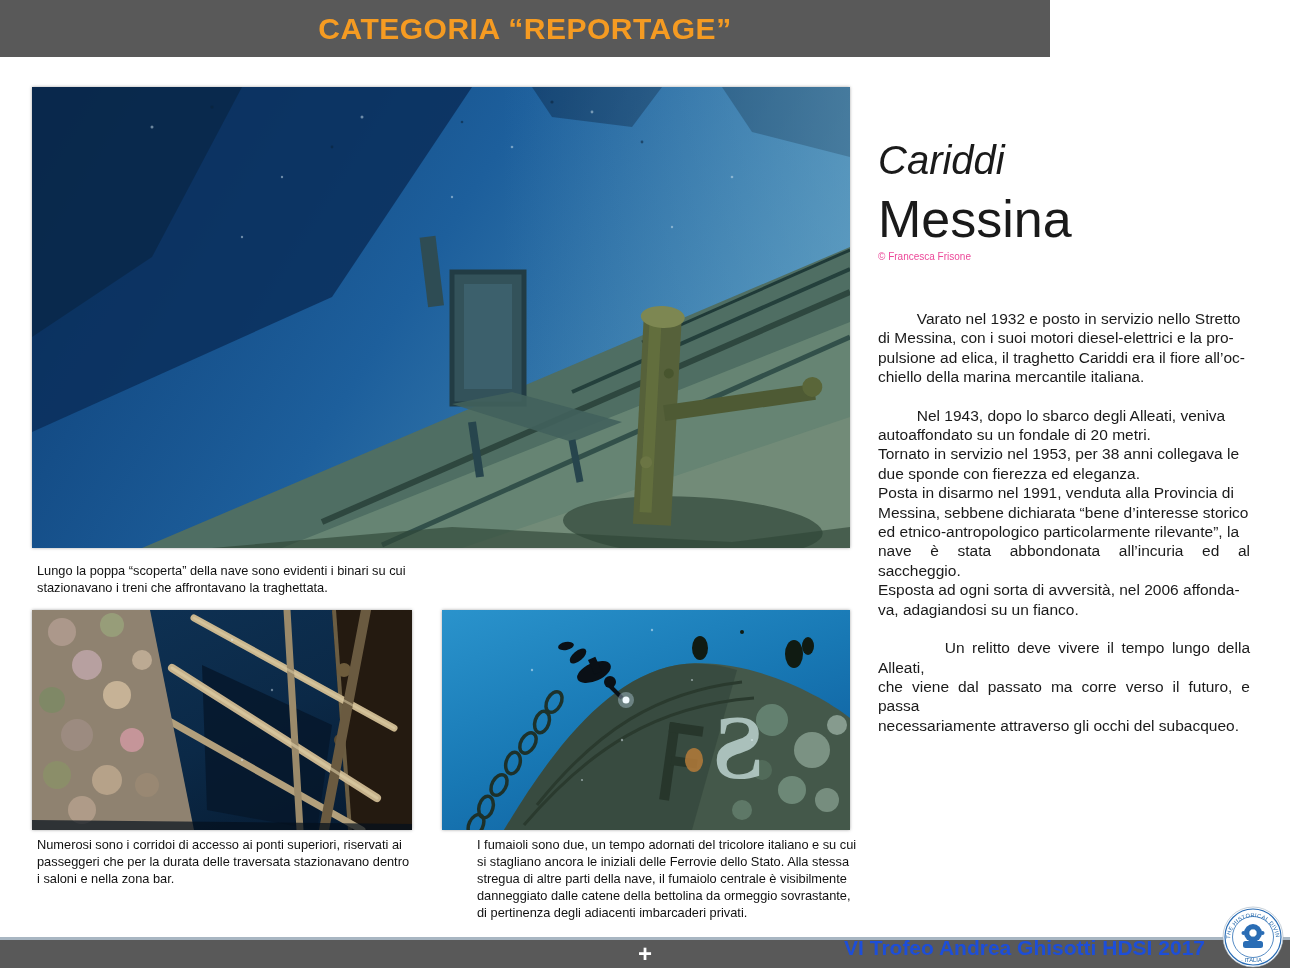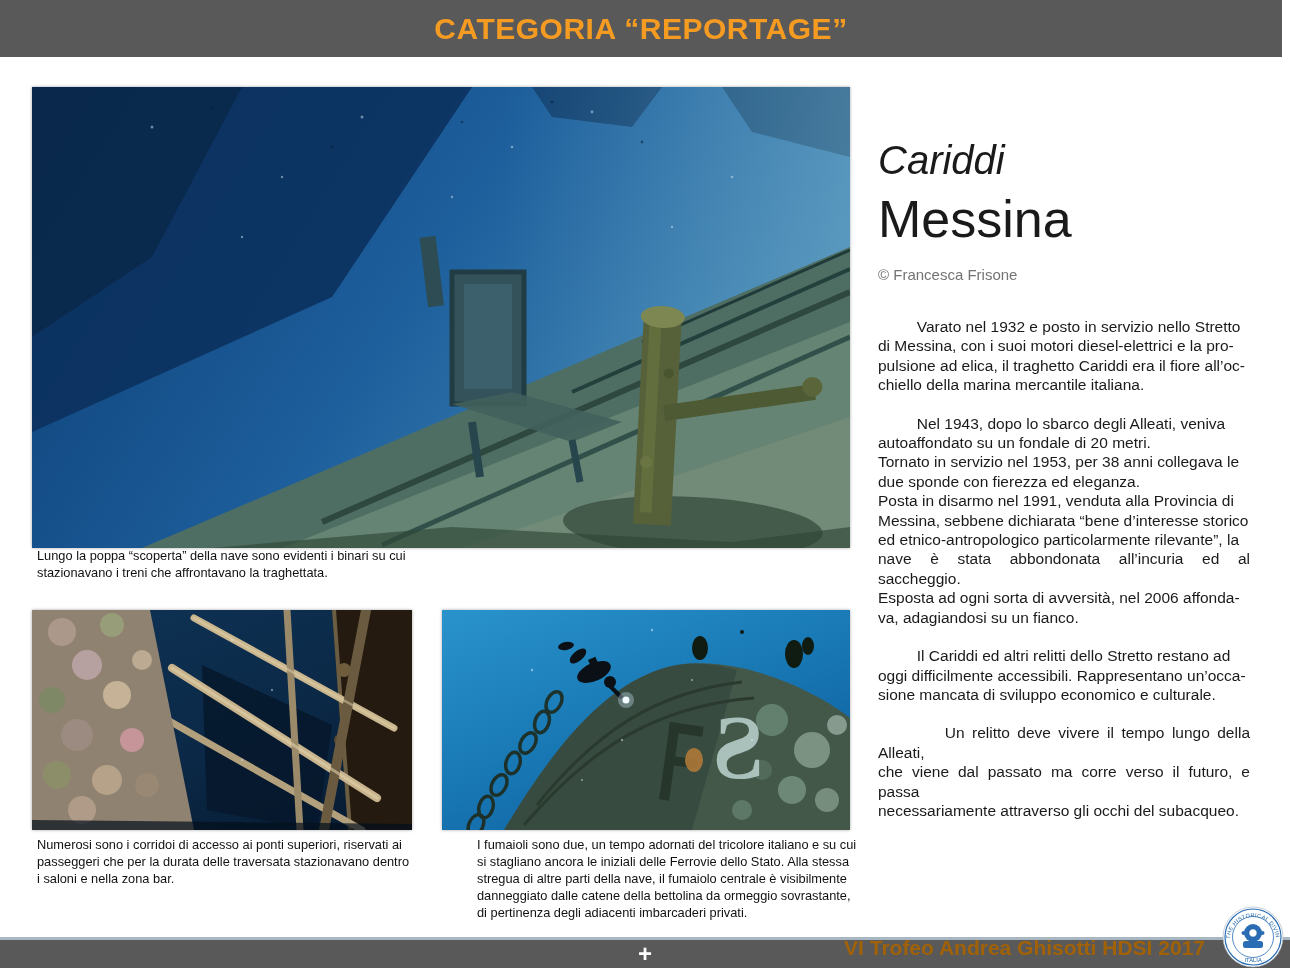--- a/index.html
+++ b/index.html
@@ -1,48 +1,48 @@
 <!DOCTYPE html>
 <html lang="it"><head>
 <meta charset="utf-8">
 <style>
   html,body{margin:0;padding:0;background:#ffffff;}
   .page{position:relative;width:1290px;height:968px;background:#ffffff;overflow:hidden;
         font-family:"Liberation Sans",sans-serif;color:#1a1a1a;}
 
   
-  .topbar{position:absolute;left:0;top:0;width:1282px;height:57px;background:#595959;
+  .topbar{position:absolute;left:0;top:0;width:1050px;height:57px;background:#595959;
           display:flex;align-items:center;justify-content:center;}
   .topbar .title{color:#F59B22;font-size:30px;font-weight:bold;letter-spacing:.5px;}
   .footline{position:absolute;left:0;top:937px;width:1290px;height:3px;background:#a8b6c2;}
   .botbar{position:absolute;left:0;top:940px;width:1290px;height:28px;background:#595959;}
   .plus{position:absolute;left:0;top:940px;width:1290px;height:28px;display:flex;
         align-items:center;justify-content:center;color:#ffffff;font-size:24px;font-weight:bold;}
   .event{position:absolute;right:85px;top:941px;height:14px;display:flex;align-items:center;
-         color:#a16207;font-size:21px;font-weight:bold;}
+         color:#1d4ed8;font-size:21px;font-weight:bold;}
 
   
   .photo{position:absolute;overflow:hidden;box-shadow:0 0 3px rgba(0,0,0,.35);background:#12365e;}
   .photo svg{display:block;width:100%;height:100%;}
   #photo-main{left:32px;top:87px;width:818px;height:461px;}
   #photo-corridor{left:32px;top:610px;width:380px;height:220px;}
   #photo-funnels{left:442px;top:610px;width:408px;height:220px;}
 
   .caption{position:absolute;font-size:12.8px;line-height:17px;color:#111;white-space:pre-wrap;}
-  #cap-main{left:37px;top:547px;width:560px;}
+  #cap-main{left:37px;top:562px;width:560px;}
   #cap-corridor{left:37px;top:836px;width:405px;}
   #cap-funnels{left:477px;top:836px;width:408px;}
 
   
   .art-head{position:absolute;left:878px;top:136px;width:368px;text-align:left;}
   .art-title{font-size:40px;font-style:italic;line-height:1.2;}
   .art-loc{font-size:52px;line-height:1.2;margin-top:4px;}
-  .art-credit{font-size:15px;margin-top:16px;color:#737373;}
+  .art-credit{font-size:10px;margin-top:1px;color:#ec4899;}
   .art-body{position:absolute;left:878px;top:306px;width:372px;}
-  .art-body p{margin:11px 0 19px 0;font-size:15.5px;line-height:19.4px;white-space:pre-wrap;
+  .art-body p{margin:3px 0 19px 0;font-size:15.5px;line-height:19.4px;white-space:pre-wrap;
               text-align:justify;}
 
   .badge{position:absolute;right:6px;bottom:0;width:62px;height:62px;}
 </style>
 </head>
 <body>
 
 <div class="page">
 
   <div class="topbar">
@@ -252,23 +252,20 @@
     <p>         Nel 1943, dopo lo sbarco degli Alleati, veniva
 autoaffondato su un fondale di 20 metri.
 Tornato in servizio nel 1953, per 38 anni collegava le
 due sponde con fierezza ed eleganza.
 Posta in disarmo nel 1991, venduta alla Provincia di
 Messina, sebbene dichiarata “bene d’interesse storico
 ed etnico-antropologico particolarmente rilevante”, la
 nave è stata abbondonata all’incuria ed al saccheggio.
 Esposta ad ogni sorta di avversità, nel 2006 affonda-
 va, adagiandosi su un fianco.</p>
-    <p>         Il Cariddi ed altri relitti dello Stretto restano ad
-oggi difficilmente accessibili. Rappresentano un’occa-
-sione mancata di sviluppo economico e culturale.</p>
     <p>         Un relitto deve vivere il tempo lungo della Alleati,
 che viene dal passato ma corre verso il futuro, e passa
 necessariamente attraverso gli occhi del subacqueo.</p>
   </div>
 
   <div class="footline"></div>
   <div class="botbar"></div>
   <div class="plus">+</div>
   <div class="event">VI Trofeo Andrea Ghisotti HDSI 2017</div>
 

